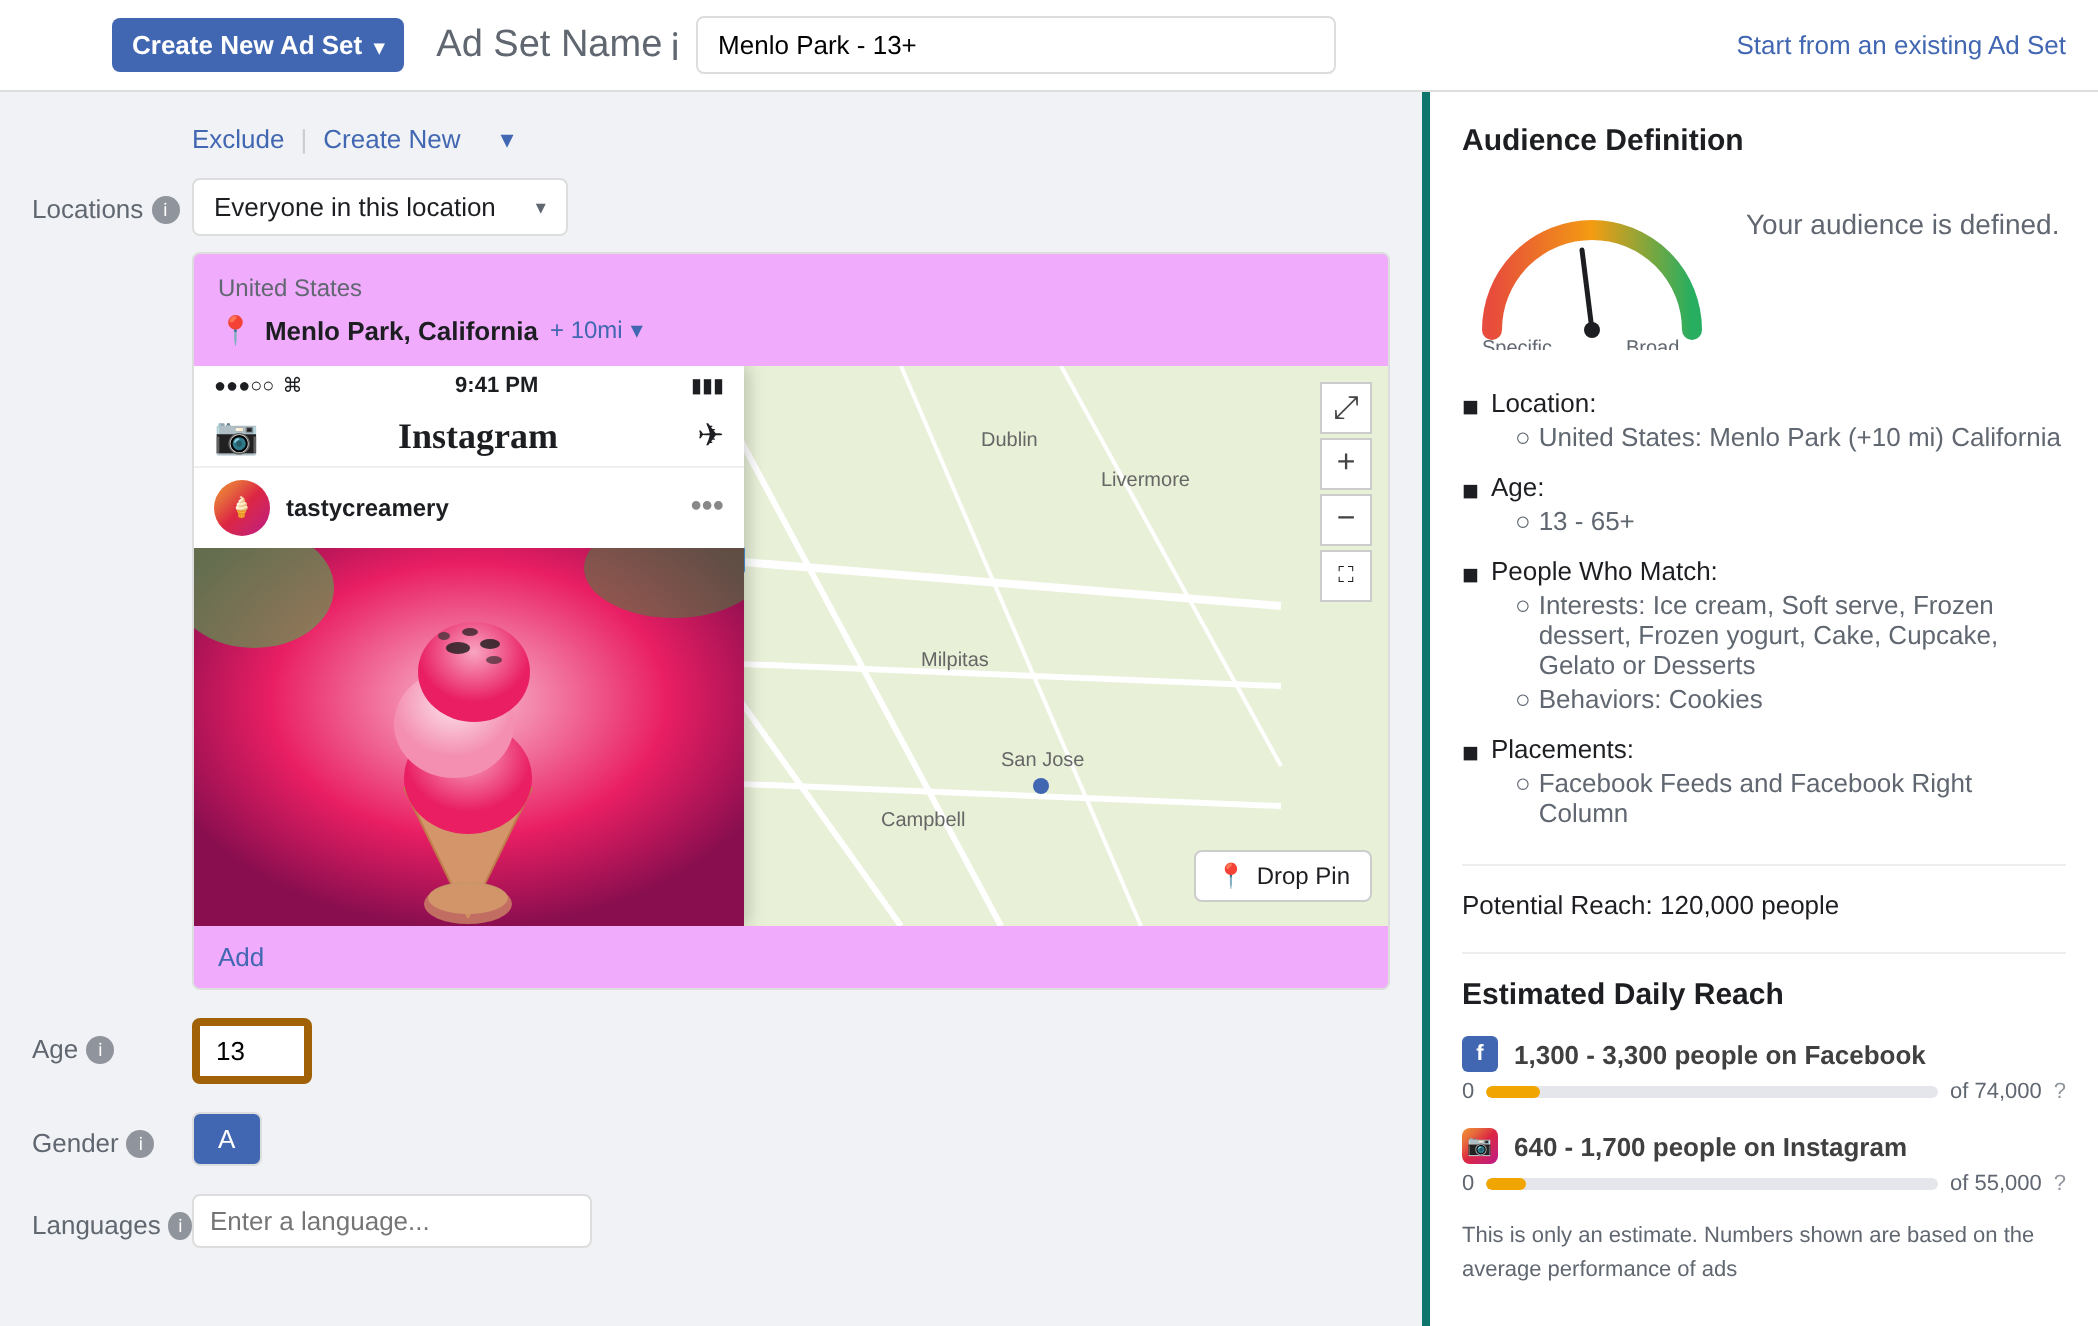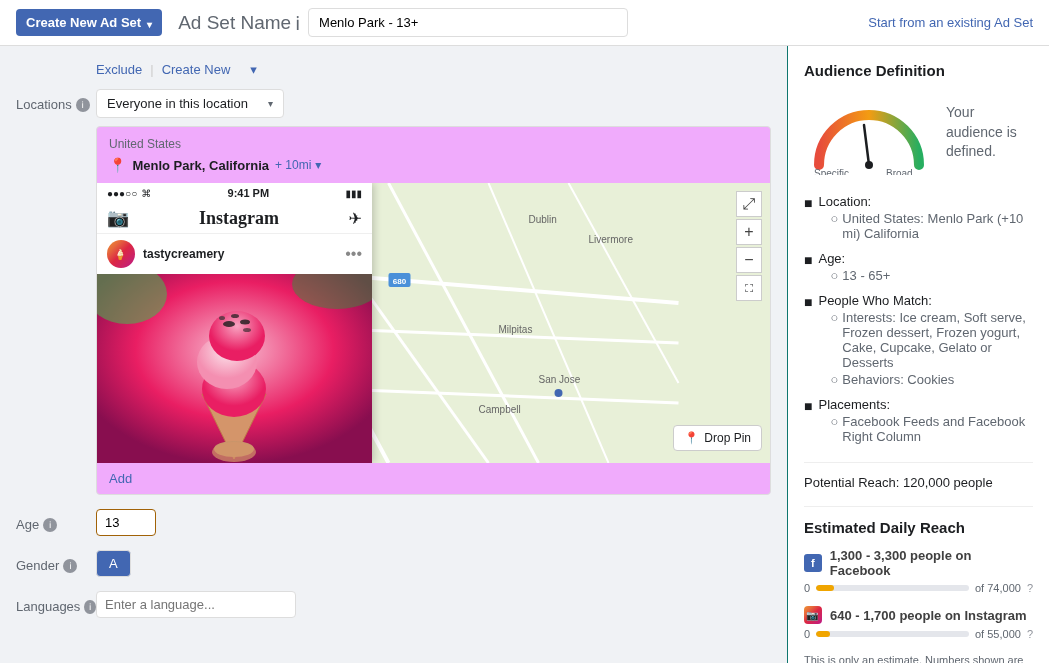--- a/index.html
+++ b/index.html
@@ -20,20 +20,21 @@
       align-items: flex-end;
       background: #4267b2;
       color: #fff;
       border: none;
       border-radius: 4px;
       padding: 6px 10px;
       font-size: 13px;
       font-weight: 600;
       cursor: pointer;
       gap: 6px;
+      margin-left: 40px;
     }
     .create-btn .chevron {
       font-size: 10px;
     }
     .adset-name-label {
       margin-left: 16px;
       font-size: 19px;
       color: #606770;
       display: flex;
       align-items: center;
@@ -312,21 +313,21 @@
       color: #4267b2;
       font-size: 13px;
       cursor: pointer;
       margin-top: 6px;
     }
 
     
     .age-input {
       width: 60px;
       padding: 5px 8px;
-      border: 1px solid #a16207;
+      border: 4px solid #a16207;
       border-radius: 4px;
       font-size: 13px;
     }
     .gender-btn {
       padding: 5px 12px;
       border: 1px solid #ddd;
       border-radius: 4px;
       font-size: 13px;
       background: #4267b2;
       color: #fff;
@@ -336,23 +337,23 @@
       padding: 5px 8px;
       border: 1px solid #ddd;
       border-radius: 4px;
       font-size: 13px;
       width: 200px;
       color: #aaa;
     }
 
     
     .right-panel {
-      width: 262px;
+      width: 338px;
       background: #fff;
-      border-left: 1px solid #0f766e;
+      border-left: 4px solid #0f766e;
       padding: 16px;
       overflow-y: auto;
       flex-shrink: 0;
     }
     .audience-def-title {
       font-size: 15px;
       font-weight: 700;
       color: #1c1e21;
       margin-bottom: 16px;
     }

